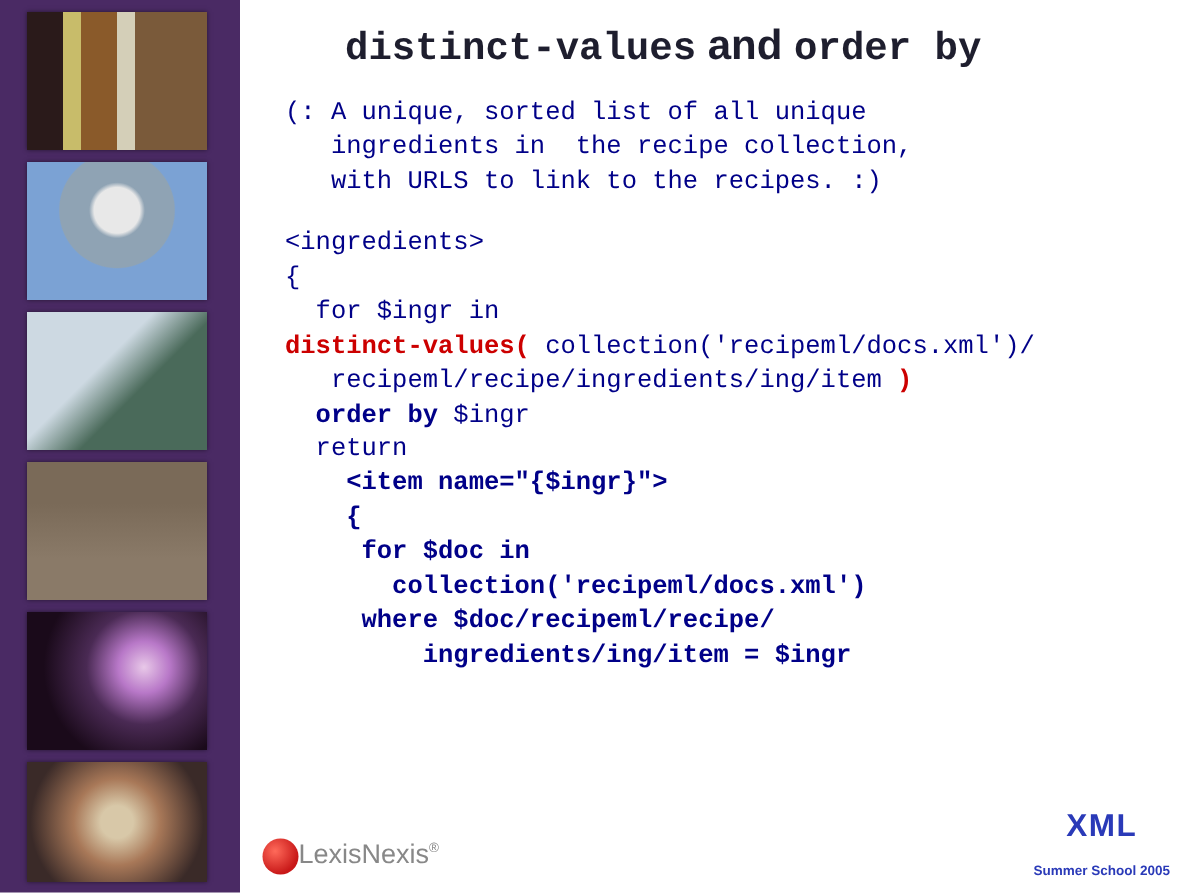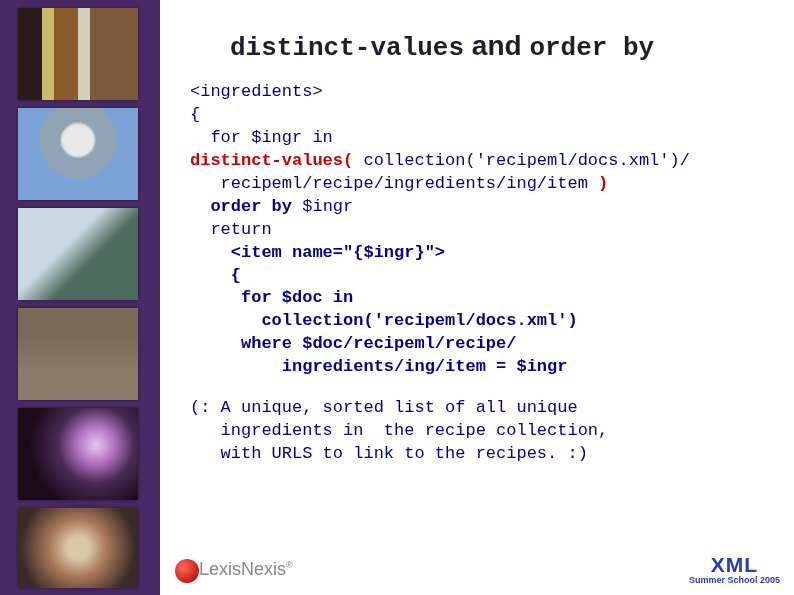--- a/index.html
+++ b/index.html
@@ -39,21 +39,21 @@
     left: 180px;
     top: 0;
     width: 600px;
     height: 595px;
   }
   .title {
     font-family: Verdana, Arial, sans-serif;
     font-size: 28px;
     font-weight: bold;
     color: #1e1e2e;
-    margin-top: 30px;
+    margin-top: 14px;
     margin-left: 50px;
   }
   .title .mono {
     font-family: "Courier New", monospace;
     font-size: 26px;
   }
   pre.code {
     font-family: "Courier New", monospace;
     font-size: 17px;
     line-height: 1.35;
@@ -99,57 +99,57 @@
     font-weight: 900;
     color: #2a3ab8;
     letter-spacing: 1px;
     line-height: 0.9;
   }
   .xml-logo .ss {
     font-family: Arial, sans-serif;
     font-size: 9px;
     font-weight: bold;
     color: #2a3ab8;
-    margin-top: 0px;
+    margin-top: 14px;
   }
 </style>
 </head>
 <body>
 
 <div class="left-strip">
   <div class="thumb t1"></div>
   <div class="thumb t2"></div>
   <div class="thumb t3"></div>
   <div class="thumb t4"></div>
   <div class="thumb t5"></div>
   <div class="thumb t6"></div>
 </div>
 
 <div class="content">
   <div class="title">
     <span class="mono">distinct-values</span><span> and </span><span class="mono">order by</span>
   </div>
 
+<pre class="code">(: A unique, sorted list of all unique
+   ingredients in  the recipe collection,
+   with URLS to link to the recipes. :)</pre>
+
 <pre class="code"><span>&lt;ingredients&gt;</span>
 <span>{</span>
 <span>  for $ingr in</span>
 <span class="hl">distinct-values(</span><span> collection('recipeml/docs.xml')/</span>
 <span>   recipeml/recipe/ingredients/ing/item </span><span class="hl">)</span>
 <span class="kw">  order by</span><span> $ingr</span>
 <span>  return</span>
 <span class="kw">    &lt;item name="{$ingr}"&gt;</span>
 <span class="kw">    {</span>
 <span class="kw">     for $doc in</span>
 <span class="kw">       collection('recipeml/docs.xml')</span>
 <span class="kw">     where $doc/recipeml/recipe/</span>
 <span class="kw">         ingredients/ing/item = $ingr</span></pre>
-
-<pre class="code">(: A unique, sorted list of all unique
-   ingredients in  the recipe collection,
-   with URLS to link to the recipes. :)</pre>
 </div>
 
 <div class="lexis">
   <div class="lexis-dot"></div>
   <div class="lexis-text">
     <span>LexisNexis</span><sup>®</sup>
   </div>
 </div>
 
 <div class="xml-logo">

